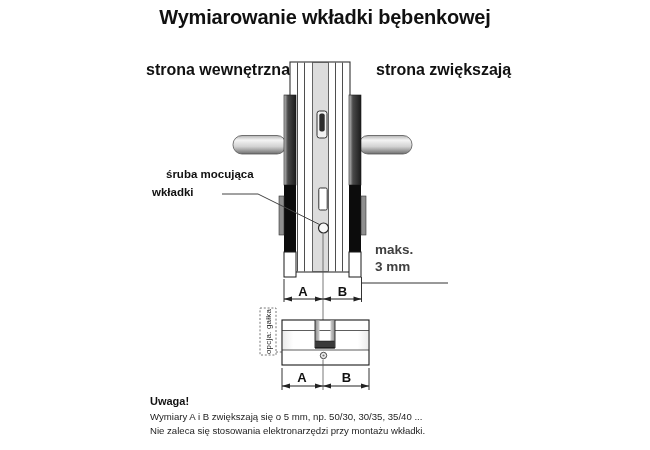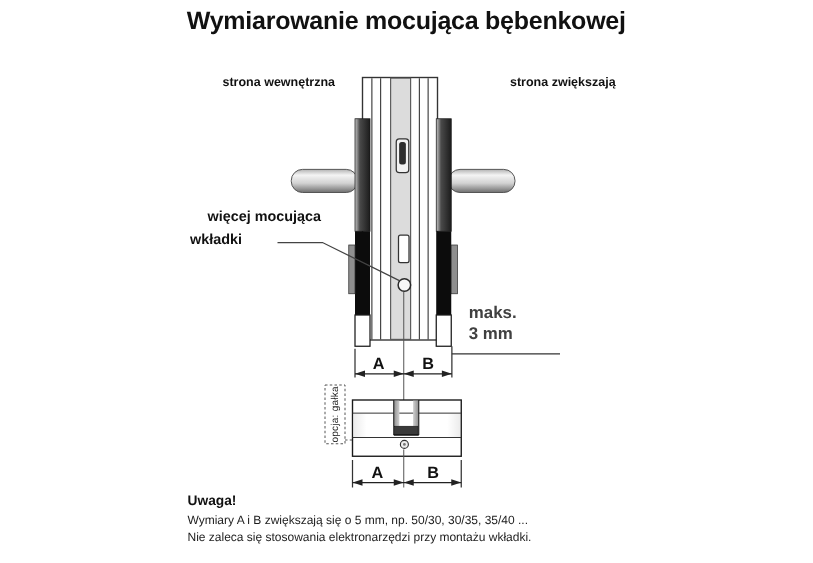--- a/index.html
+++ b/index.html
@@ -5,21 +5,21 @@
   html,body{margin:0;padding:0;background:#fff;}
   .page{
     position:relative;width:650px;height:450px;background:#ffffff;overflow:hidden;
     font-family:"Liberation Sans",sans-serif;color:#1a1a1a;
   }
   .title{
     position:absolute;left:0;right:0;top:6px;text-align:center;
     font-size:20px;font-weight:700;letter-spacing:-0.2px;color:#111;
   }
   .side-label{
-    position:absolute;top:61px;font-size:10px;font-weight:700;white-space:nowrap;color:#111;margin-left:32px;
+    position:absolute;top:61px;font-size:16px;font-weight:700;white-space:nowrap;color:#111;
   }
   .side-label.left{left:146px;}
   .side-label.right{left:376px;}
   .screw-label{
     position:absolute;font-size:11.5px;font-weight:700;white-space:nowrap;color:#111;
   }
   .screw-label.l1{left:166px;top:168px;}
   .screw-label.l2{left:152px;top:186px;}
   .max-note{
     position:absolute;left:375px;top:241px;font-size:13.5px;font-weight:700;
@@ -31,26 +31,26 @@
   .note-line{font-size:9.6px;line-height:14px;color:#1d1d1d;white-space:nowrap;}
   text{font-family:"Liberation Sans",sans-serif;}
   .dim-label{font-size:13px;font-weight:700;fill:#111;}
   .knob-label{font-size:8px;fill:#222;letter-spacing:0.2px;}
 </style>
 </head>
 <body>
 
 <div class="page">
 
-  <div class="title">Wymiarowanie mocująca bębenkowej</div>
+  <div class="title">Wymiarowanie wkładki bębenkowej</div>
 
   <div class="side-label left">strona wewnętrzna</div>
   <div class="side-label right">strona zwiększają</div>
 
-  <div class="screw-label l1">więcej mocująca</div>
+  <div class="screw-label l1">śruba mocująca</div>
   <div class="screw-label l2">wkładki</div>
 
   <div class="max-note">
     <div>maks.</div>
     <div>3 mm</div>
   </div>
 
   <svg class="diagram-svg" width="650" height="450" viewBox="0 0 650 450">
     <defs>
       <linearGradient id="escu" x1="0" y1="0" x2="1" y2="0">

